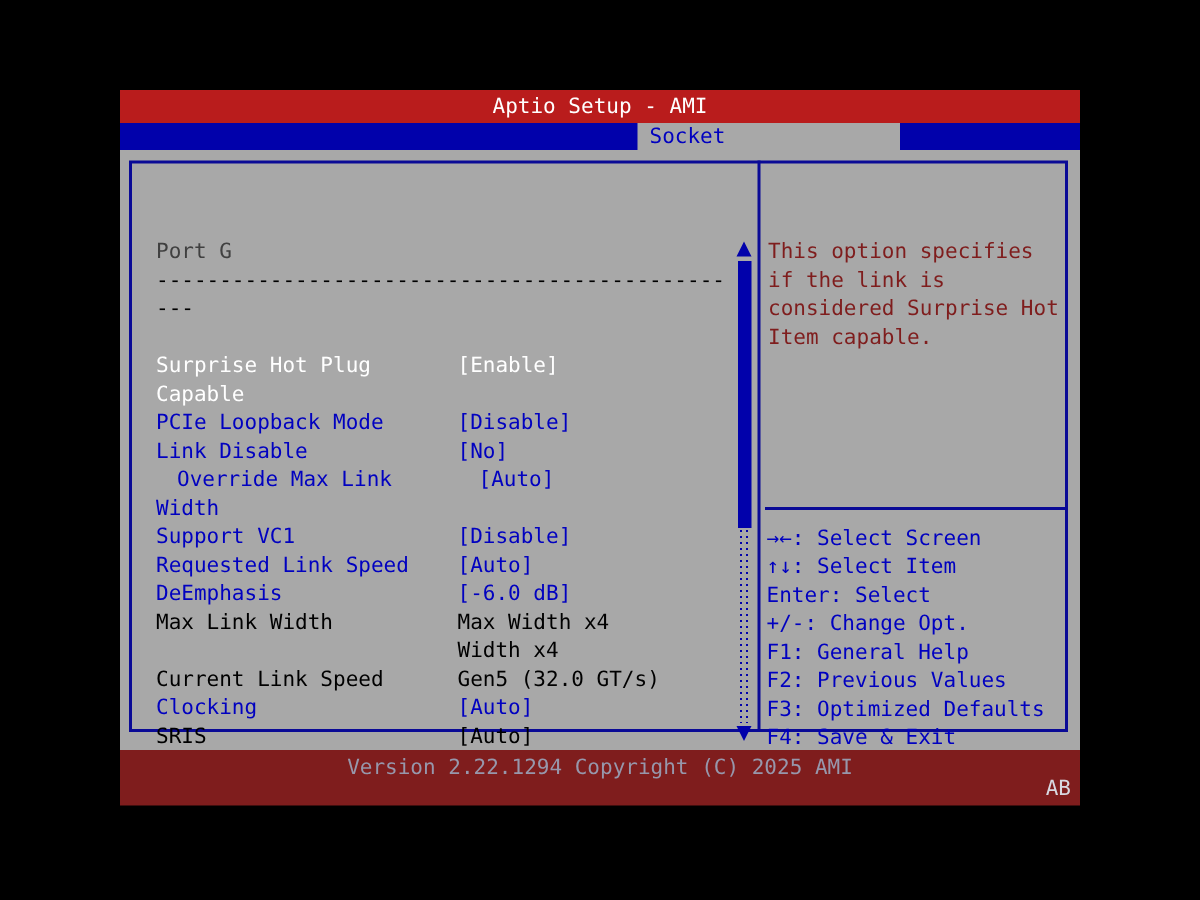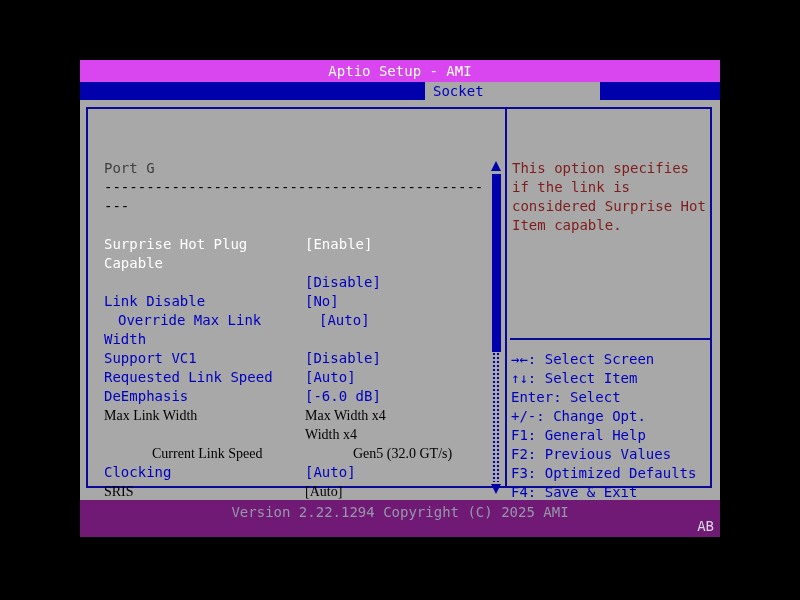--- a/index.html
+++ b/index.html
@@ -5,21 +5,21 @@
   html,body{margin:0;padding:0;}
   body{
     width:800px;height:600px;background:#000;position:relative;overflow:hidden;
     font-family:"DejaVu Sans Mono", monospace;
     font-size:14px;
   }
   .screen{position:absolute;left:80px;top:60px;width:640px;height:477px;}
 
   .title-bar{
     position:absolute;left:0;top:0;width:640px;height:22px;
-    background:#d946ef;color:#ffffff;text-align:center;line-height:22px;
+    background:#b91c1c;color:#ffffff;text-align:center;line-height:22px;
   }
   .tab-row{position:absolute;left:0;top:22px;width:640px;height:18px;background:#0101ab;}
   .tab{
     position:absolute;left:345px;top:0;width:175px;height:18px;
     background:#a8a8a8;color:#0101c0;line-height:18px;padding-left:8px;box-sizing:border-box;
   }
 
   .main-panel{position:absolute;left:0;top:40px;width:640px;height:400px;background:#a8a8a8;}
   .panel-border{
     position:absolute;left:6px;top:7px;width:626px;height:381px;
@@ -27,36 +27,36 @@
   }
   .v-divider{position:absolute;left:425px;top:7px;width:2px;height:381px;background:#0a0a96;}
   .h-divider{position:absolute;left:430px;top:238px;width:200px;height:2px;background:#0a0a96;}
 
   .row{position:absolute;left:24px;height:19px;width:386px;line-height:19px;white-space:pre;}
   .row .val{position:absolute;left:201px;top:0;line-height:19px;}
   .heading{color:#404040;}
   .separator{color:#000;}
   .state-selected{color:#ffffff;}
   .state-option{color:#0101c0;}
-  .state-readonly{color:#000000;font-family:Liberation Serif, serif;}
+  .state-readonly{color:#000000;}
 
   .help-line{position:absolute;left:432px;height:19px;line-height:19px;color:#7f1d1d;white-space:pre;}
   .hotkey-line{position:absolute;left:431px;height:19px;line-height:19px;color:#0101c0;white-space:pre;}
 
   .scroll-arrow{position:absolute;width:0;height:0;border-left:5px solid transparent;border-right:5px solid transparent;}
   .scroll-up{left:411px;top:61px;border-bottom:10px solid #0101ab;}
   .scroll-down{left:411px;top:384px;border-top:10px solid #0101ab;}
   .scroll-thumb{position:absolute;left:412px;top:74px;width:9px;height:178px;background:#0101ab;}
   .scroll-track{
     position:absolute;left:412px;top:252px;width:9px;height:130px;
     background-image:radial-gradient(circle, #0101ab 1px, rgba(0,0,0,0) 1px);
     background-size:4px 4px;
   }
 
-  .footer-bar{position:absolute;left:0;top:440px;width:640px;height:37px;background:#701a75;}
+  .footer-bar{position:absolute;left:0;top:440px;width:640px;height:37px;background:#7f1d1d;}
   .version{position:absolute;left:0;top:3px;width:640px;text-align:center;color:#9797ab;line-height:19px;}
   .badge{position:absolute;right:6px;bottom:2px;color:#d8d8e0;line-height:18px;}
 </style>
 </head>
 <body>
 
 <div class="screen">
 
   <div class="title-bar">
     <span>Aptio Setup - AMI</span>
@@ -73,30 +73,30 @@
     <div class="v-divider"></div>
     <div class="h-divider"></div>
 
     <div class="row heading" style="top:59px">Port G</div>
     <div class="row separator" style="top:78px">---------------------------------------------</div>
     <div class="row separator" style="top:97px">---</div>
 
     <div>
         <div class="row state-selected" style="top: 135px;"><span>Surprise Hot Plug</span><span class="val">[Enable]</span></div>
         <div class="row state-selected" style="top: 154px;"><span>Capable</span></div>
-        <div class="row state-option" style="top: 173px;"><span class="val">[Disable]</span></div>
+        <div class="row state-option" style="top: 173px;"><span>PCIe Loopback Mode</span><span class="val">[Disable]</span></div>
         <div class="row state-option" style="top: 192px;"><span>Link Disable</span><span class="val">[No]</span></div>
         <div class="row state-option" style="top: 211px; margin-left: 14px;"><span>Override Max Link</span><span class="val">[Auto]</span></div>
         <div class="row state-option" style="top: 230px;"><span>Width</span></div>
         <div class="row state-option" style="top: 249px;"><span>Support VC1</span><span class="val">[Disable]</span></div>
         <div class="row state-option" style="top: 268px;"><span>Requested Link Speed</span><span class="val">[Auto]</span></div>
         <div class="row state-option" style="top: 287px;"><span>DeEmphasis</span><span class="val">[-6.0 dB]</span></div>
         <div class="row state-readonly" style="top: 306px;"><span>Max Link Width</span><span class="val">Max Width x4</span></div>
         <div class="row state-readonly" style="top: 325px;"><span class="val">Width x4</span></div>
-        <div class="row state-readonly" style="top: 344px; margin-left: 48px;"><span>Current Link Speed</span><span class="val">Gen5 (32.0 GT/s)</span></div>
+        <div class="row state-readonly" style="top: 344px;"><span>Current Link Speed</span><span class="val">Gen5 (32.0 GT/s)</span></div>
         <div class="row state-option" style="top: 363px;"><span>Clocking</span><span class="val">[Auto]</span></div>
         <div class="row state-readonly" style="top: 382px;"><span>SRIS</span><span class="val">[Auto]</span></div>
       </div>
 
     <div class="scroll-arrow scroll-up"></div>
     <div class="scroll-thumb"></div>
     <div class="scroll-track"></div>
     <div class="scroll-arrow scroll-down"></div>
 
     <div>

